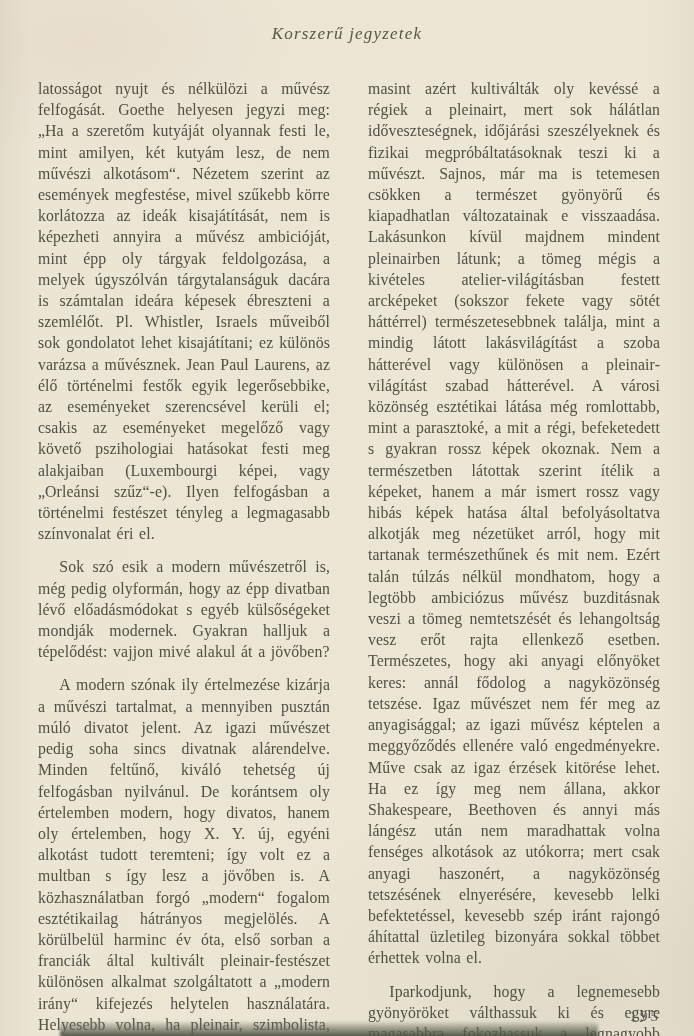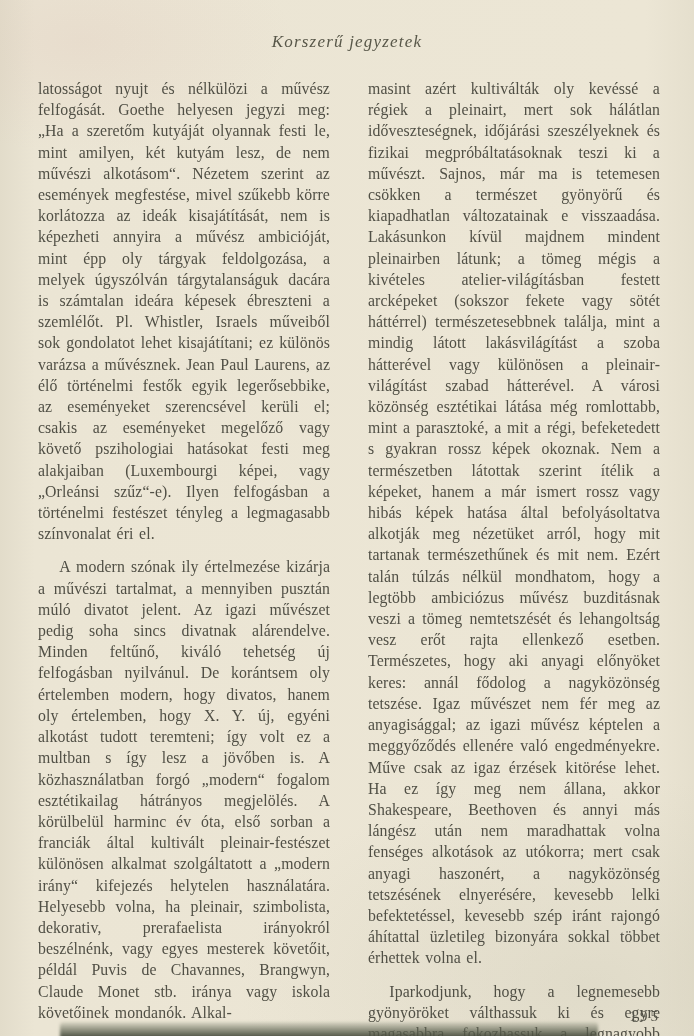--- a/index.html
+++ b/index.html
@@ -16,22 +16,22 @@
     overflow: hidden;
     font-family: "Liberation Serif", "DejaVu Serif", serif;
     color: #4e4d43;
   }
   .running-head {
     text-align: center;
     font-style: italic;
     font-size: 17px;
     letter-spacing: 1.2px;
     color: #585749;
-    padding-top: 32px;
-    margin-bottom: 14px;
+    padding-top: 24px;
+    margin-bottom: 22px;
   }
   .columns {
     display: flex;
     padding: 0 22px 0 26px;
     gap: 14px;
   }
   .col {
     width: 319px;
     text-align: justify;
     font-size: 15.8px;
@@ -74,20 +74,21 @@
 <body>
 
 <div class="page">
 
   <div class="running-head">Korszerű jegyzetek</div>
 
   <div class="columns">
 
     <div class="col">
       <p>latosságot nyujt és nélkülözi a művész felfogását. Goethe helyesen jegyzi meg: „Ha a szeretőm kutyáját olyannak festi le, mint amilyen, két kutyám lesz, de nem művészi alkotásom“. Nézetem szerint az események megfestése, mivel szűkebb körre korlátozza az ideák kisajátítását, nem is képezheti annyira a művész ambicióját, mint épp oly tárgyak feldolgozása, a melyek úgyszólván tárgytalanságuk dacára is számtalan ideára képesek ébreszteni a szemlélőt. Pl. Whistler, Israels műveiből sok gondolatot lehet kisajátítani; ez különös varázsa a művésznek. Jean Paul Laurens, az élő történelmi festők egyik legerősebbike, az eseményeket szerencsével kerüli el; csakis az eseményeket megelőző vagy követő pszihologiai hatásokat festi meg alakjaiban (Luxembourgi képei, vagy „Orleánsi szűz“-e). Ilyen felfogásban a történelmi festészet tényleg a legmagasabb színvonalat éri el.</p>
+      <p>Sok szó esik a modern művészetről is, még pedig olyformán, hogy az épp divatban lévő előadásmódokat s egyéb külsőségeket mondják modernek. Gyakran halljuk a tépelődést: vajjon mivé alakul át a jövőben?</p>
       <p>A modern szónak ily értelmezése kizárja a művészi tartalmat, a mennyiben pusztán múló divatot jelent. Az igazi művészet pedig soha sincs divatnak alárendelve. Minden feltűnő, kiváló tehetség új felfogásban nyilvánul. De korántsem oly értelemben modern, hogy divatos, hanem oly értelemben, hogy X. Y. új, egyéni alkotást tudott teremteni; így volt ez a multban s így lesz a jövőben is. A közhasználatban forgó „modern“ fogalom esztétikailag hátrányos megjelölés. A körülbelül harminc év óta, első sorban a franciák által kultivált pleinair-festészet különösen alkalmat szolgáltatott a „modern irány“ kifejezés helytelen használatára. Helyesebb volna, ha pleinair, szimbolista, dekorativ, prerafaelista irányokról beszélnénk, vagy egyes mesterek követőit, példál Puvis de Chavannes, Brangwyn, Claude Monet stb. iránya vagy iskola követőinek mondanók. Alkal-</p>
     </div>
 
     <div class="col">
       <p>masint azért kultiválták oly kevéssé a régiek a pleinairt, mert sok hálátlan időveszteségnek, időjárási szeszélyeknek és fizikai megpróbáltatásoknak teszi ki a művészt. Sajnos, már ma is tetemesen csökken a természet gyönyörű és kiapadhatlan változatainak e visszaadása. Lakásunkon kívül majdnem mindent pleinairben látunk; a tömeg mégis a kivételes atelier-világításban festett arcképeket (sokszor fekete vagy sötét háttérrel) természetesebbnek találja, mint a mindig látott lakásvilágítást a szoba hátterével vagy különösen a pleinair-világítást szabad hátterével. A városi közönség esztétikai látása még romlottabb, mint a parasztoké, a mit a régi, befeketedett s gyakran rossz képek okoznak. Nem a természetben látottak szerint ítélik a képeket, hanem a már ismert rossz vagy hibás képek hatása által befolyásoltatva alkotják meg nézetüket arról, hogy mit tartanak természethűnek és mit nem. Ezért talán túlzás nélkül mondhatom, hogy a legtöbb ambiciózus művész buzditásnak veszi a tömeg nemtetszését és lehangoltság vesz erőt rajta ellenkező esetben. Természetes, hogy aki anyagi előnyöket keres: annál fődolog a nagyközönség tetszése. Igaz művészet nem fér meg az anyagisággal; az igazi művész képtelen a meggyőződés ellenére való engedményekre. Műve csak az igaz érzések kitörése lehet. Ha ez így meg nem állana, akkor Shakespeare, Beethoven és annyi más lángész után nem maradhattak volna fenséges alkotások az utókorra; mert csak anyagi haszonért, a nagyközönség tetszésének elnyerésére, kevesebb lelki befektetéssel, kevesebb szép iránt rajongó áhítattal üzletileg bizonyára sokkal többet érhettek volna el.</p>
       <p>Iparkodjunk, hogy a legnemesebb gyönyöröket válthassuk ki és egyre magasabbra fokozhassuk a legnagyobb igényeket is. A közönség pedig igyekezzék, hogy megközelíthesse és megismerhesse ama hatalmas gyönyörérzetet, melyet a művészet okoz.</p>
       <div class="signature">Perlmutter Izsák</div>
     </div>
 
   </div>

